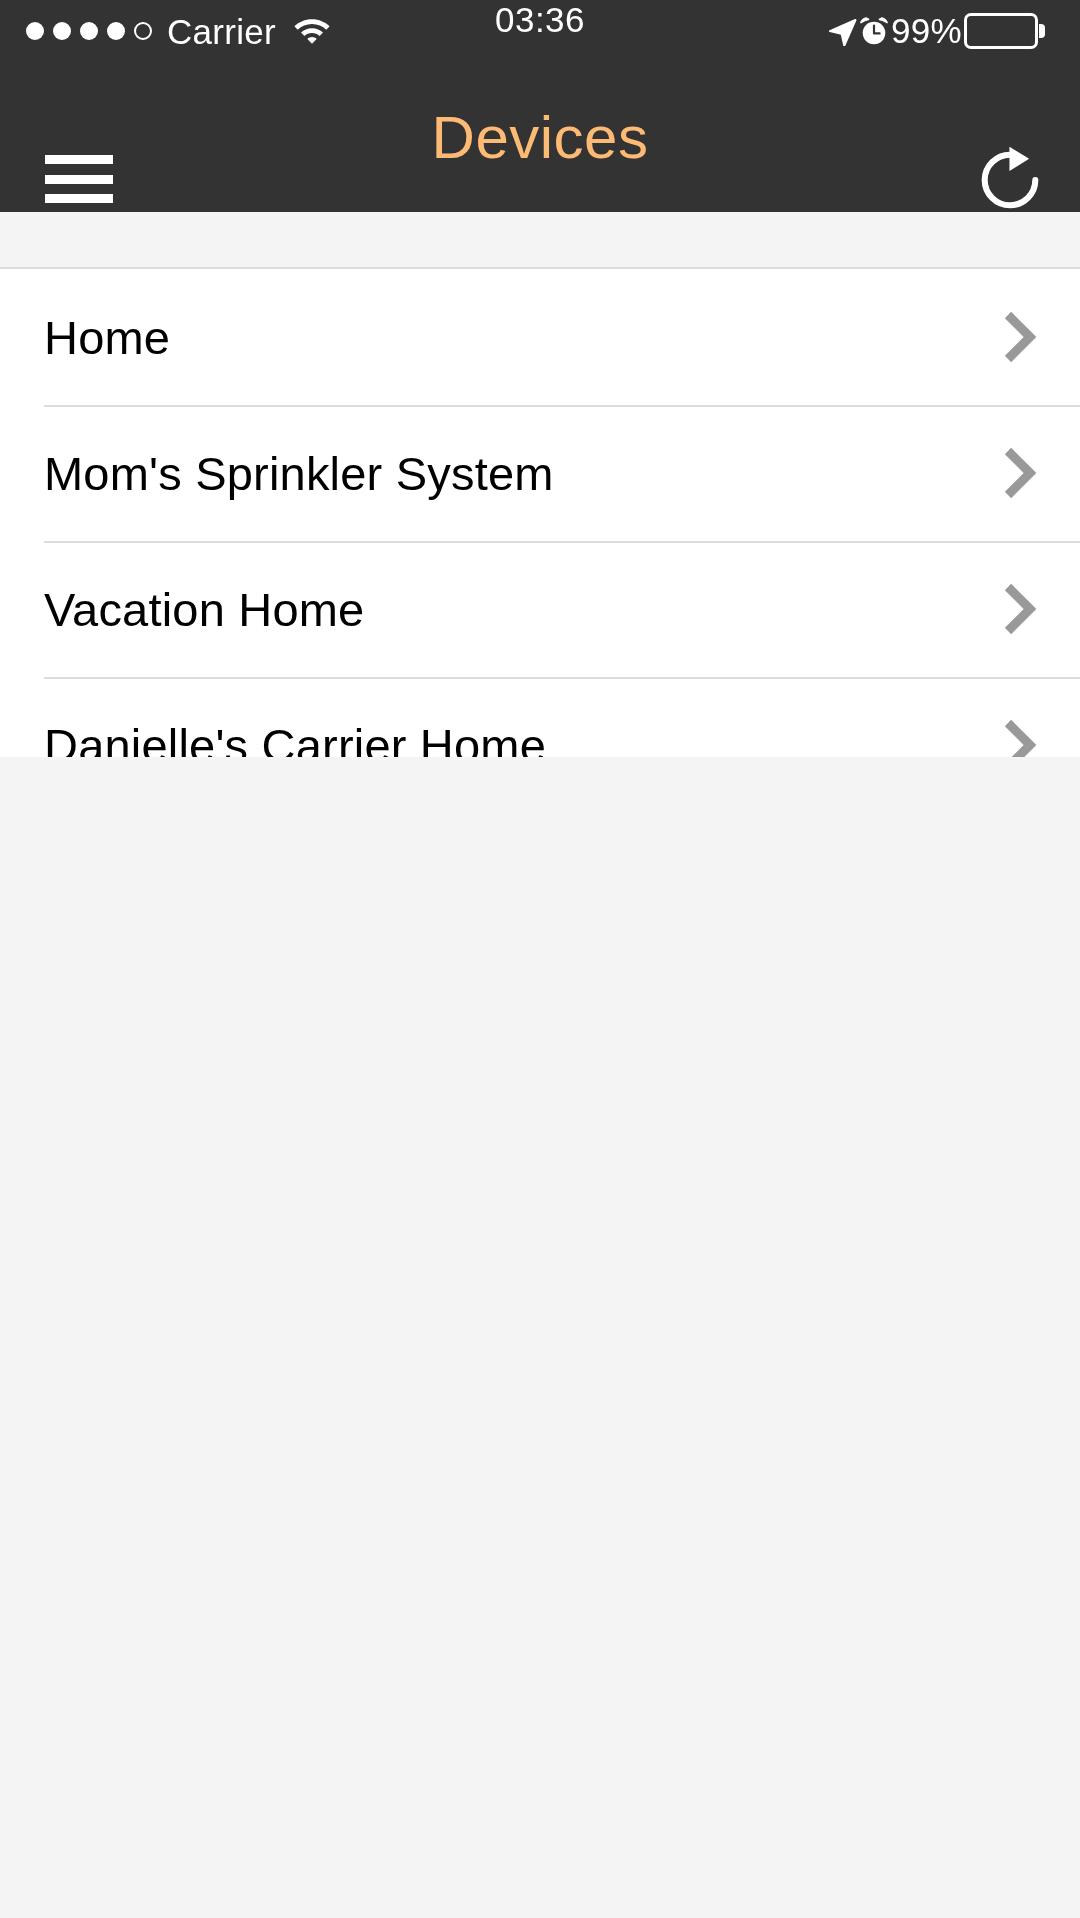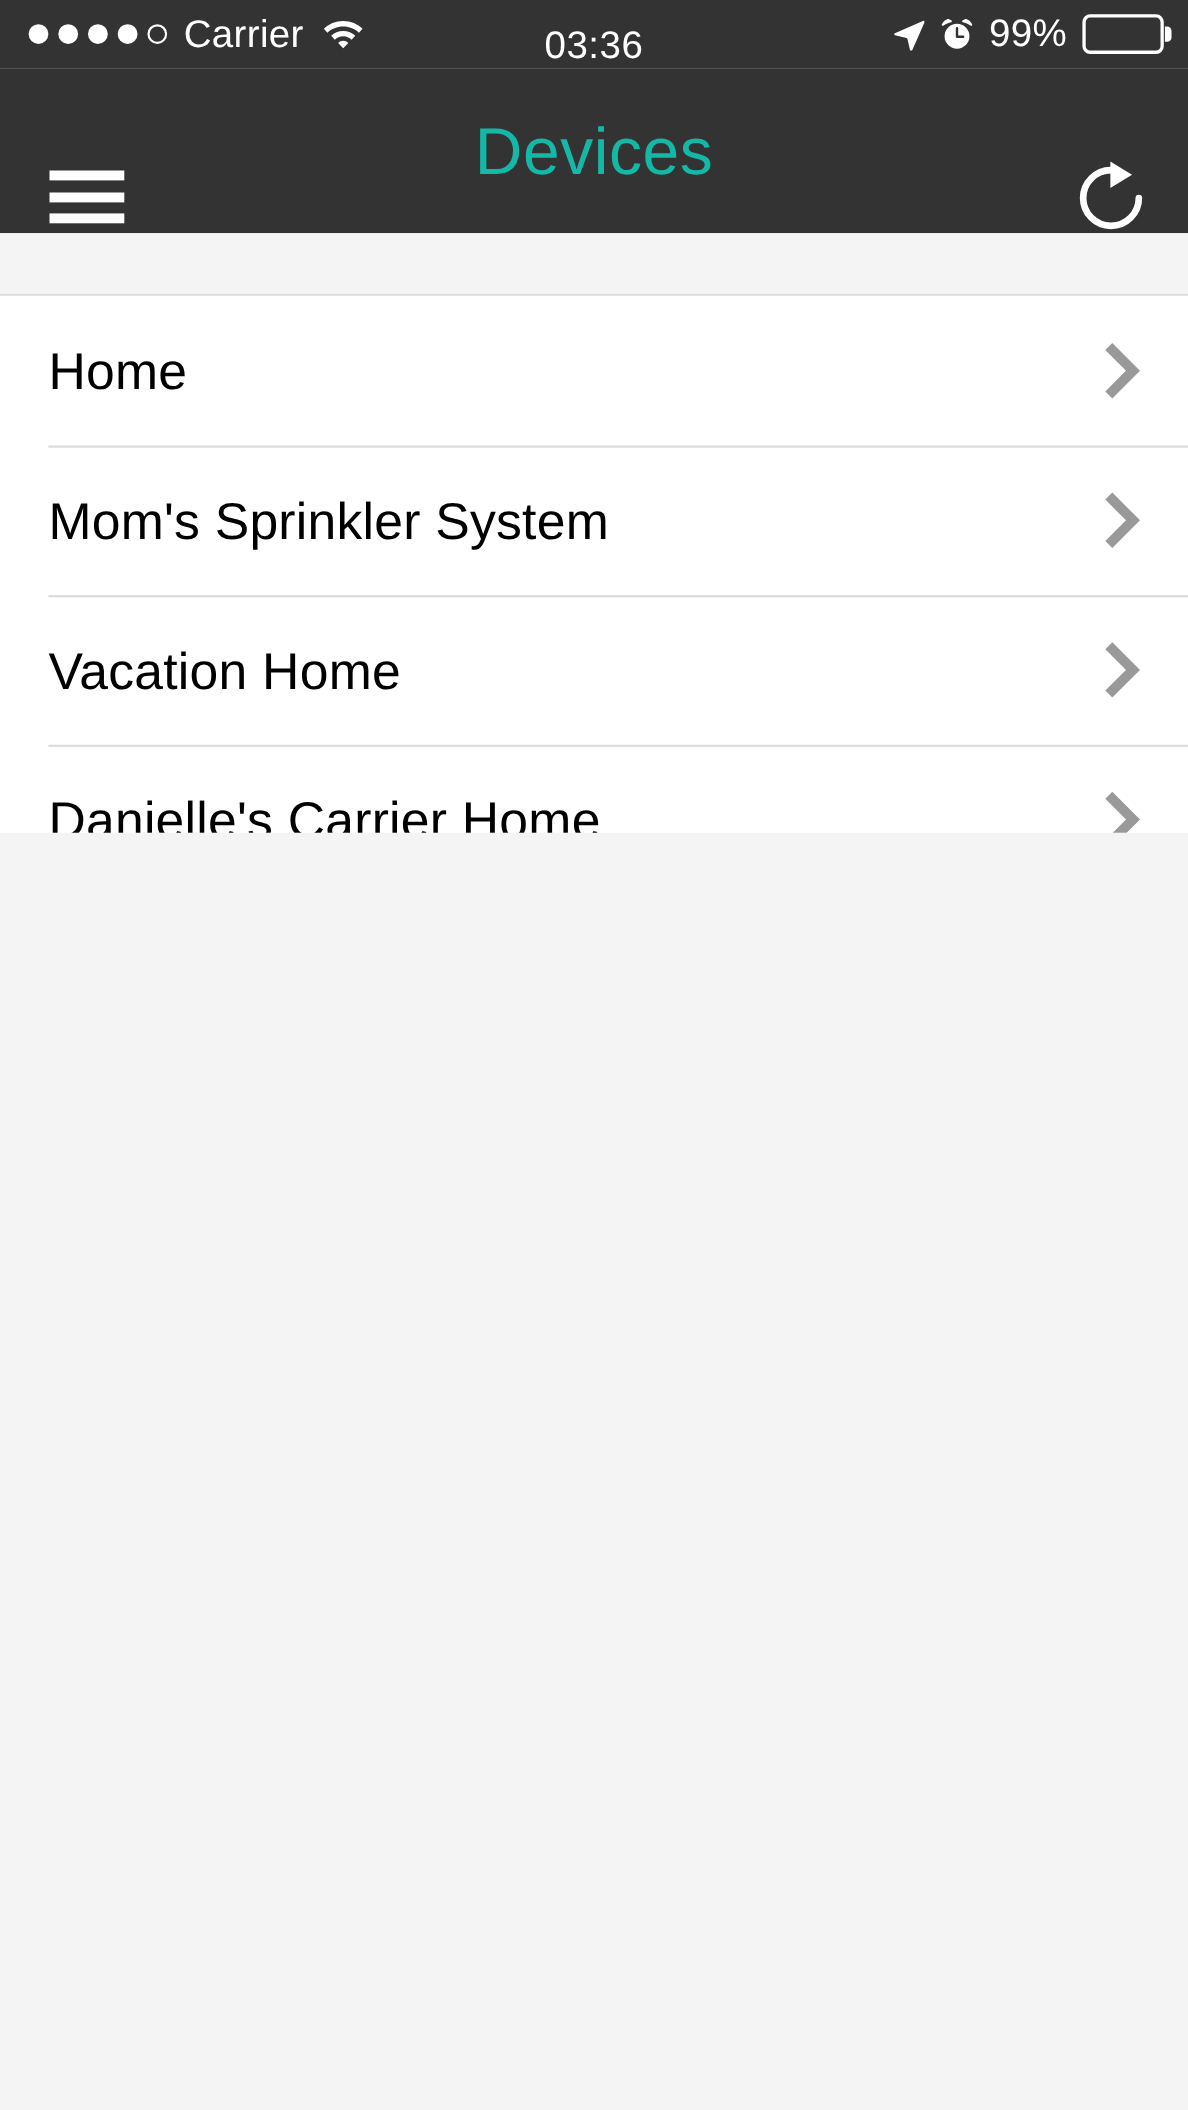--- a/index.html
+++ b/index.html
@@ -19,45 +19,45 @@
     display:flex; align-items:center;
   }
   .sb-left { display:flex; align-items:center; position:absolute; left:26px; top:0; height:62px; }
   .dots { display:flex; align-items:center; gap:9px; margin-right:15px; }
   .dot { width:18px; height:18px; border-radius:50%; background:#ffffff; }
   .dot.hollow { background:transparent; border:2.5px solid #ffffff; }
   .carrier { font-size:35px; letter-spacing:0.3px; line-height:1; }
   .wifi { margin-left:17px; width:38px; height:30px; position:relative; }
   .sb-center {
     position:absolute; left:0; width:1080px; height:62px;
-    display:flex; align-items:flex-end; justify-content:center;
+    display:flex; align-items:flex-start; justify-content:center;
   }
   .time { font-size:35px; letter-spacing:0.5px; font-weight:400; }
   .sb-right {
-    position:absolute; right:16px; top:0; height:62px;
-    display:flex; align-items:center; gap:14px;
+    position:absolute; right:36px; top:0; height:62px;
+    display:flex; align-items:center; gap:2px;
   }
   .loc-arrow { width:30px; height:30px; }
   .alarm { width:30px; height:30px; }
   .batt-pct { font-size:35px; letter-spacing:0.3px; }
   .battery { position:relative; width:80px; height:36px; display:flex; align-items:center; }
   .batt-body {
     width:74px; height:36px; border:3px solid #ffffff; border-radius:7px;
     padding:3px; display:block;
   }
   .batt-fill { height:100%; background:#00d6a3; border-radius:3px; }
   .batt-nub {
     position:absolute; right:-1px; top:50%; transform:translateY(-50%);
     width:6px; height:14px; background:#ffffff; border-radius:0 4px 4px 0;
   }
 
   
   .navbar {
     position:absolute; top:62px; left:0; width:1080px; height:150px;
-    background:#333333; color:#14b8a6;padding-left:21px;
+    background:#333333; color:#fdba74;padding-left:21px;
   }
   .hamburger {
     position:absolute; left:45px; top:93px; width:68px; height:48px;
     display:flex; flex-direction:column; justify-content:space-between;
     cursor:pointer;
   }
   .hamburger span { display:block; width:68px; height:9px; background:#ffffff; }
   .nav-title {
     position:absolute; left:0; top:0; width:1080px; height:150px;
     display:flex; align-items:center; justify-content:center;

